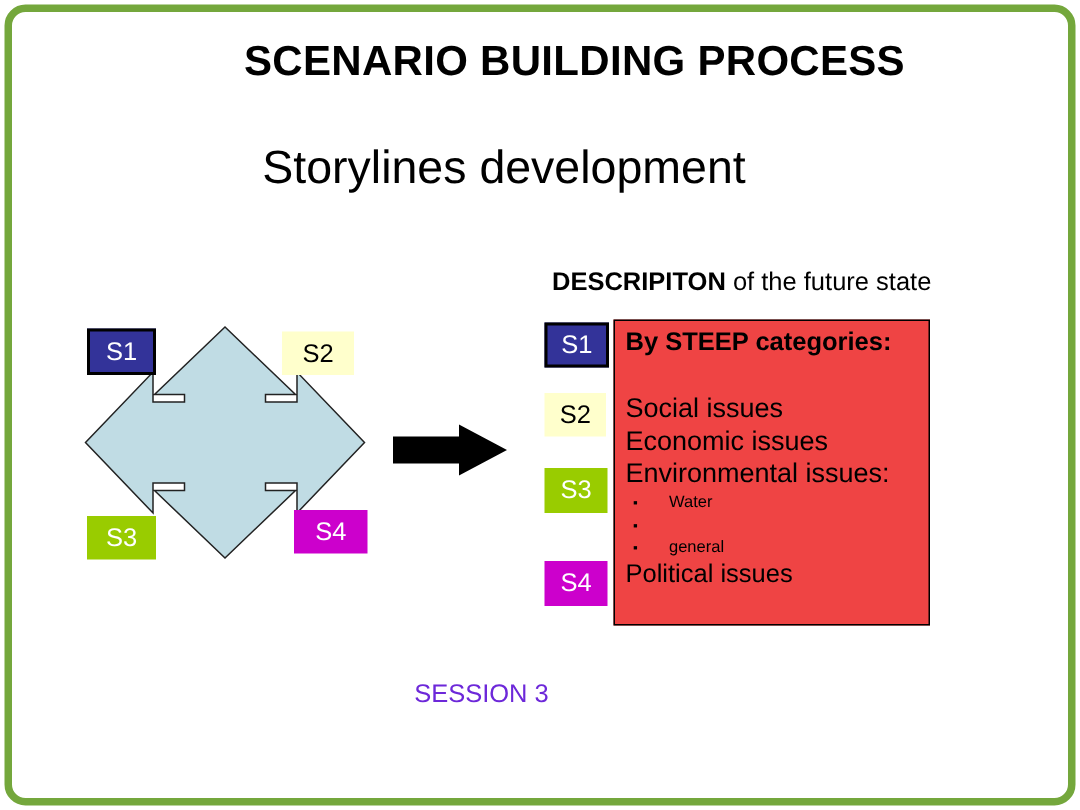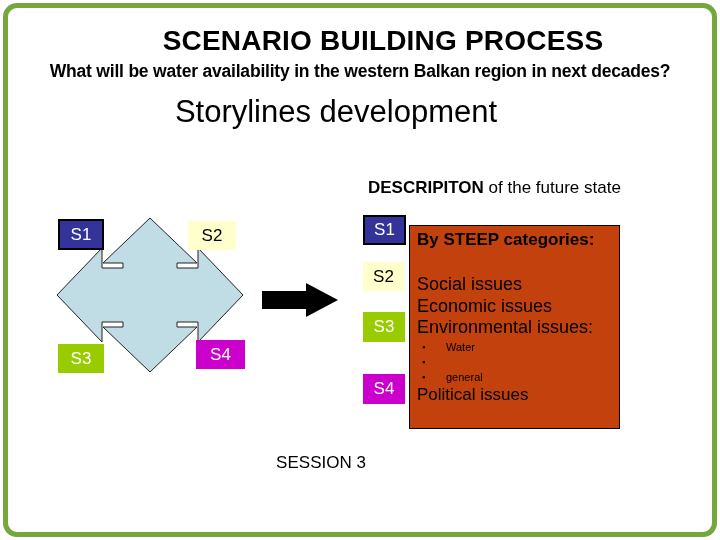--- a/index.html
+++ b/index.html
@@ -35,23 +35,22 @@
   .s3L{left:58px;top:344px;width:46px;height:29px;}
   .s4L{left:196px;top:340px;width:49px;height:29px;}
   .s1R{left:363px;top:215px;width:43px;height:30px;border:2px solid #000;}
   .s2R{left:363px;top:262px;width:41px;height:29px;}
   .s3R{left:363px;top:312px;width:42px;height:30px;}
   .s4R{left:363px;top:374px;width:42px;height:30px;}
   .cross-svg{position:absolute;left:0;top:0;width:300px;height:400px;}
   .flow-svg{position:absolute;left:250px;top:275px;width:100px;height:50px;}
   .steep-box{
     position:absolute;left:409px;top:213px;width:211px;height:204px;
-    border:1px solid #000;background:#c2410c;box-sizing:border-box;
+    border:1px solid #000;background:#ef4444;box-sizing:border-box;
     padding:4px 0 0 7px;
-    margin-top:12px;
   }
   .steep-heading{font-size:17px;font-weight:bold;}
   .categories{margin-top:24px;font-size:18px;line-height:21.7px;}
   .bullets{margin-top:1px;font-size:11px;line-height:15px;}
   .bullet-item{display:flex;}
   .bullet-glyph{width:16px;padding-left:5px;font-size:9px;}
   .bullet-text{flex:1;padding-left:8px;}
   .footer-item{font-size:17px;margin-top:0;}
   .session{
     position:absolute;top:453px;left:0;width:642px;text-align:center;
@@ -60,21 +59,20 @@
 </style>
 </head>
 <body>
 
 <div id="slide">
 
   <div class="frame" style="border-color: rgb(116, 167, 60);"></div>
 
   <div class="title">SCENARIO BUILDING PROCESS</div>
 
-  <div class="question">What will be water availability in the western Balkan region in next decades?</div>
 
   <div class="storylines">Storylines development</div>
 
   <div class="description"><b>DESCRIPITON</b><span> of the future state</span></div>
 
   <svg class="cross-svg" viewBox="0 0 300 400" xmlns="http://www.w3.org/2000/svg">
     <polygon stroke-width="1" points="150,218 197,263 177,263 177,268 198,268 198,248 243,295 198,342 198,322 177,322 177,327 197,327 150,372 103,327 123,327 123,322 102,322 102,342 57,295 102,248 102,268 123,268 123,263 103,263" style="fill: rgb(192, 220, 228); stroke: rgb(34, 34, 34);"></polygon>
   </svg>
 
   <div class="s-box s1L" style="background: rgb(51, 51, 153); color: rgb(255, 255, 255);">
@@ -123,15 +121,15 @@
         <span class="bullet-glyph">▪</span>
       </div>
       <div class="bullet-item">
         <span class="bullet-glyph">▪</span>
         <span class="bullet-text">general</span>
       </div>
     </div>
     <div class="footer-item">Political issues</div>
   </div>
 
-  <div class="session" style="color: #000000;">SESSION 3</div>
+  <div class="session" style="color: #6d28d9;">SESSION 3</div>
 
 </div>
 
 </body></html>

